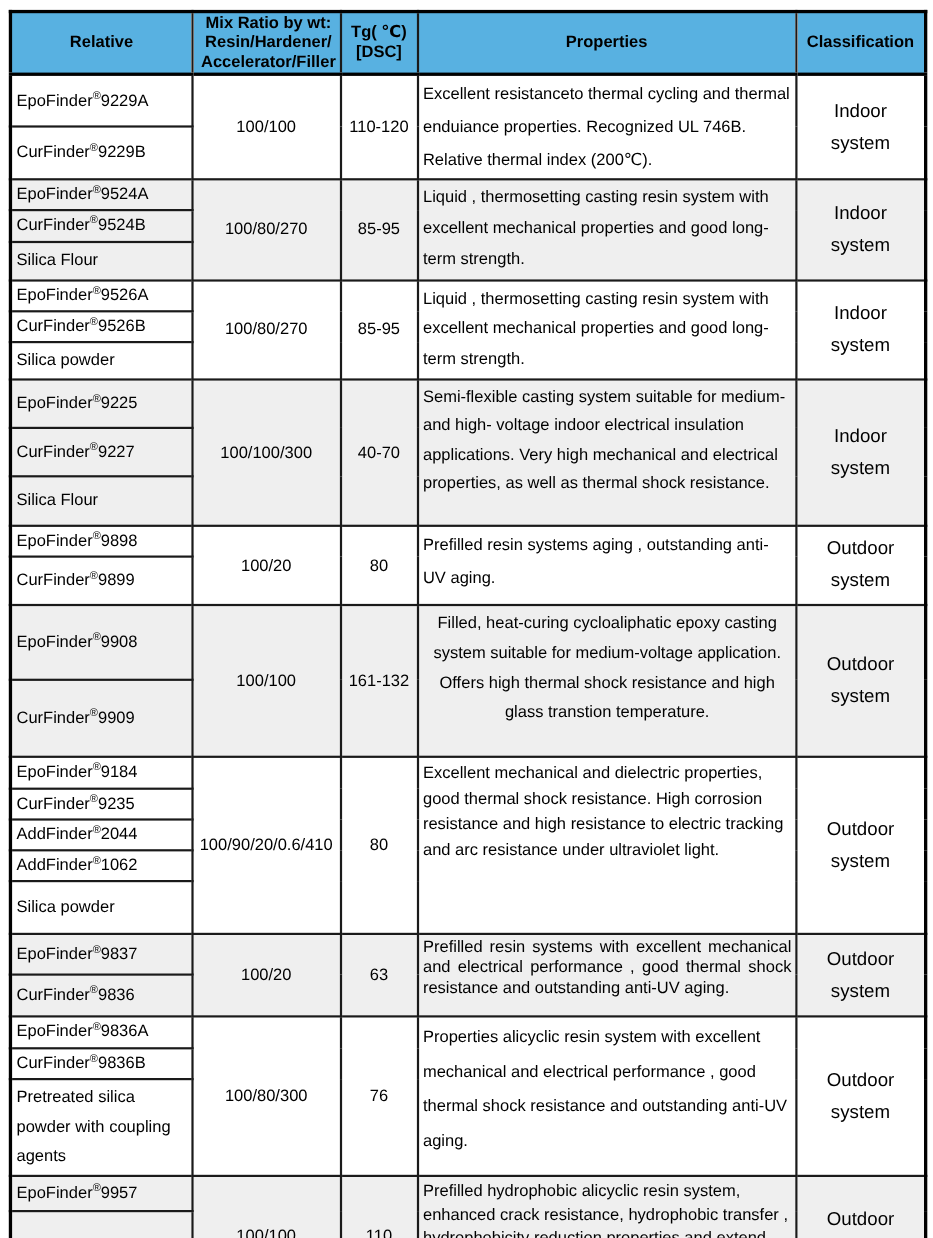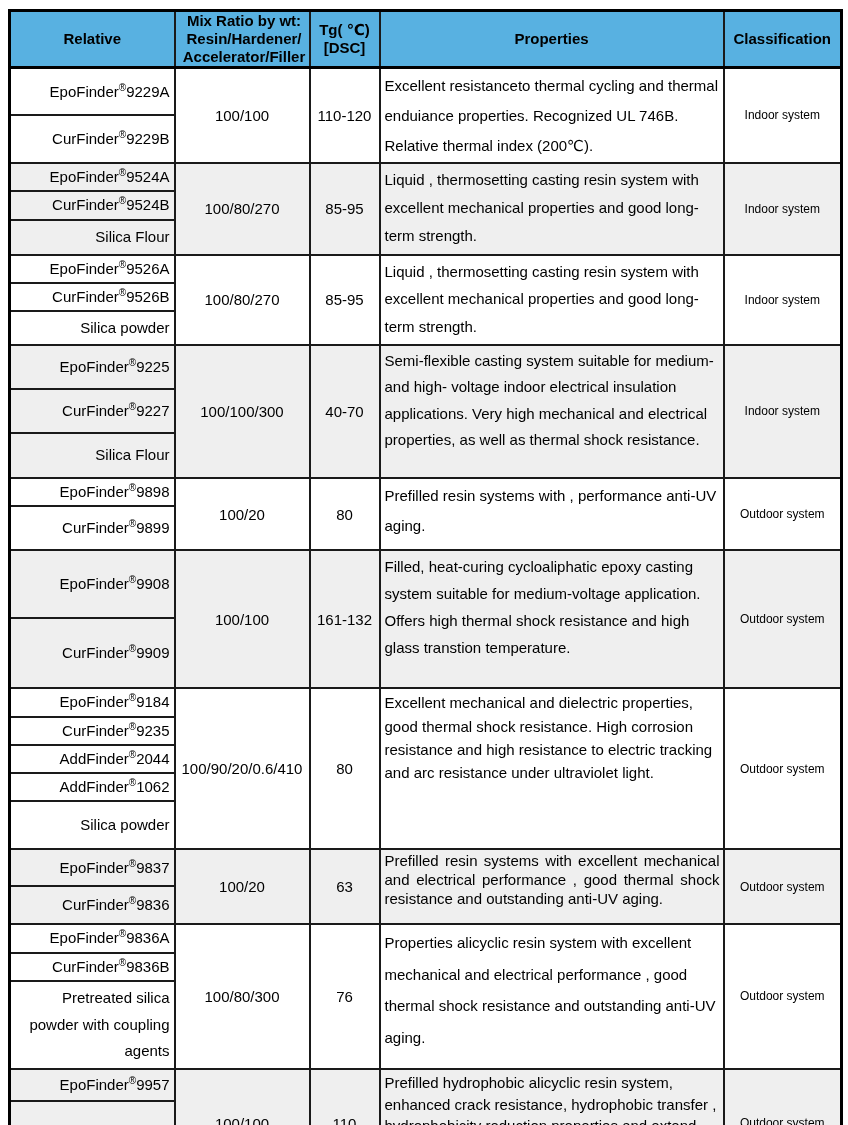--- a/index.html
+++ b/index.html
@@ -32,49 +32,49 @@
     font-size:15px;
     line-height:1.2;
     border-bottom:3px solid #000;
     height:55px;
     vertical-align:middle;
     text-align:center;
   }
   th.mix-h{white-space:pre-line;text-align:center;padding-left:4px;}
   th.tg-h{white-space:pre-line;margin-top:38px;}
   td.prod{
-    text-align:right;
+    text-align:left;
     font-size:15px;
     line-height:1.75;
     vertical-align:middle;
     padding:0 4px;
   }
   td.mix,td.tg{
     text-align:center;
     font-size:15px;
     vertical-align:middle;
   }
   td.props{
     font-size:15px;
     vertical-align:top;
     text-align:left;
     padding:2px 3px 1px 4px;
   }
   td.cls{
     text-align:center;
-    font-size:12px;
+    font-size:17px;
     line-height:1.7;
     vertical-align:middle;
     padding:0 8px;
   }
   td.props.lh125{line-height:1.25;}
   td.props.lh145{line-height:1.45;}
   td.props.lh155{line-height:1.55;}
   td.props.lh175{line-height:1.75;margin-left:48px;}
-  td.props.lh180{line-height:1.8;}
+  td.props.lh180{line-height:1.8;text-align:center;}
   td.props.lh185{line-height:1.85;}
   td.props.lh200{line-height:2.0;}
   td.props.lh210{line-height:2.1;}
   td.props.just{text-align:justify;}
   tr.alt td{background:var(--alt-bg);}
   sup{font-size:10px;line-height:0;vertical-align:super;}
 </style>
 </head>
 <body>
 
@@ -150,21 +150,21 @@
       <td class="prod">CurFinder<sup>®</sup>9227</td>
     </tr>
     <tr class="alt" style="height:45px">
       <td class="prod">Silica Flour</td>
     </tr>
 
     <tr style="height:23px">
       <td class="prod">EpoFinder<sup>®</sup>9898</td>
       <td class="mix" rowspan="2">100/20</td>
       <td class="tg" rowspan="2">80</td>
-      <td class="props lh200" rowspan="2">Prefilled resin systems with , performance anti-UV aging.</td>
+      <td class="props lh200" rowspan="2">Prefilled resin systems aging , outstanding anti-UV aging.</td>
       <td class="cls" rowspan="2">Outdoor system</td>
     </tr>
     <tr style="height:44px">
       <td class="prod">CurFinder<sup>®</sup>9899</td>
     </tr>
 
     <tr class="alt" style="height:68px">
       <td class="prod">EpoFinder<sup>®</sup>9908</td>
       <td class="mix" rowspan="2">100/100</td>
       <td class="tg" rowspan="2">161-132</td>

